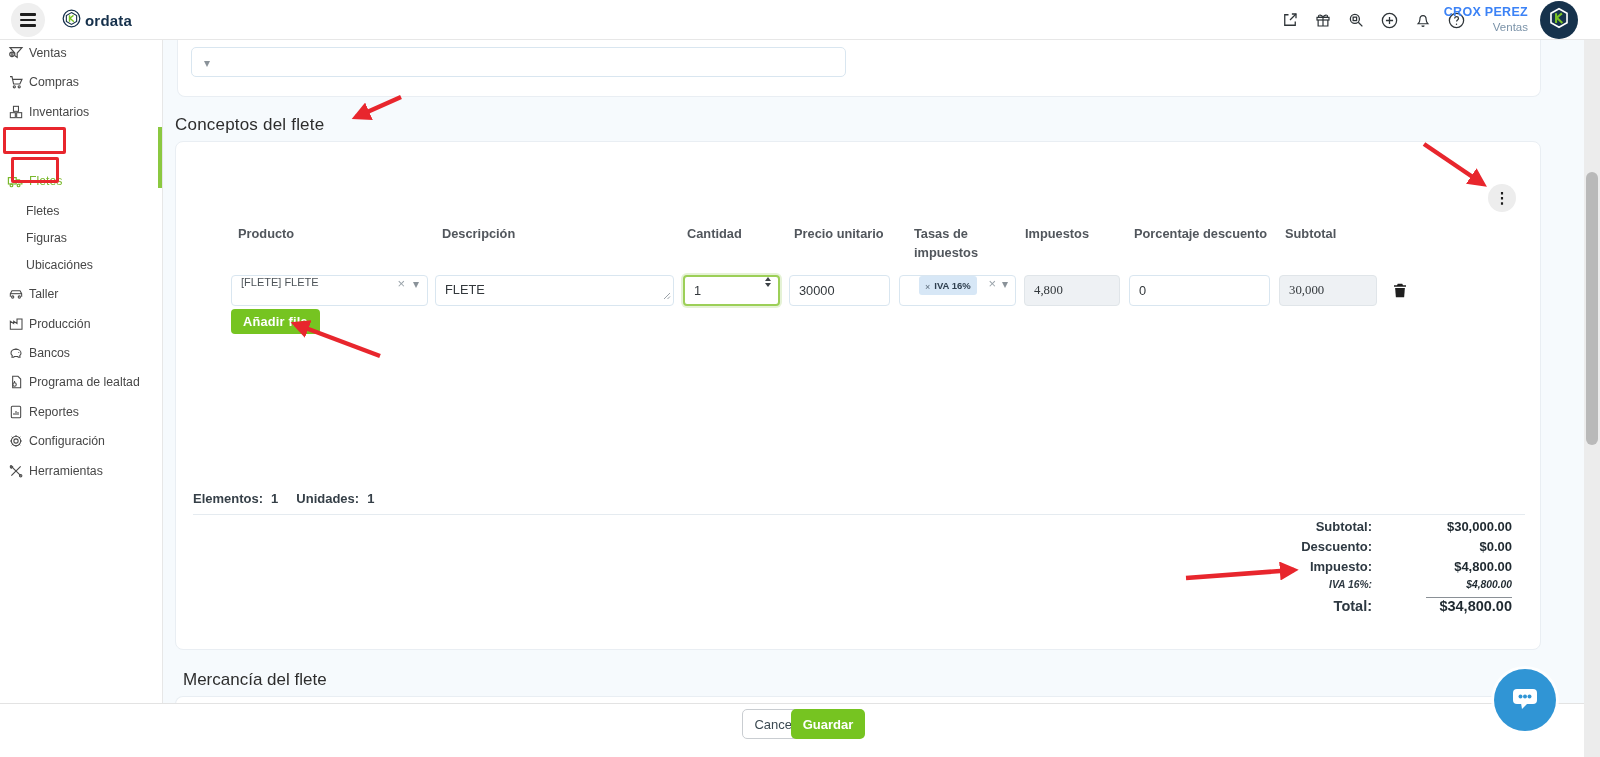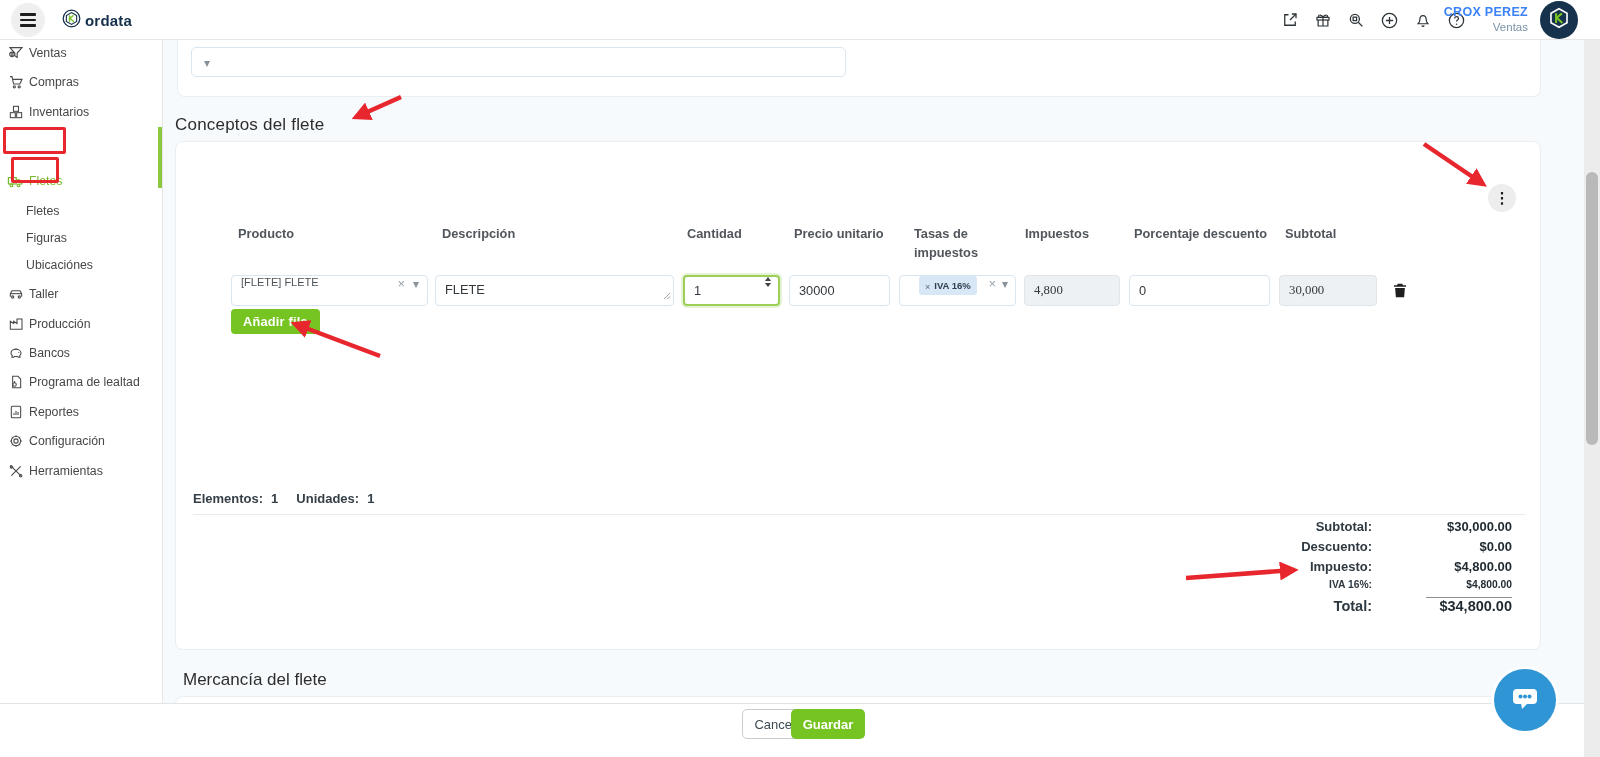--- a/index.html
+++ b/index.html
@@ -63,21 +63,21 @@
   .addrow { left:55px; top:167px; height:25px; padding:0 12px; background:#76c421; color:#fff; border:none; border-radius:4px; font-size:12.8px; font-weight:bold; cursor:pointer; letter-spacing:.2px; }
 
   .counts { left:17px; top:349px; font-size:13px; color:#353f47; display:flex; gap:8px; }
   .counts b { font-weight:bold; }
   .divider { left:17px; top:372px; width:1332px; height:0; border-top:1px solid #e5ebf0; }
 
   .totals { right:28px; top:377px; width:420px; position:absolute; }
   .trow { display:flex; justify-content:flex-end; align-items:flex-start; height:20px; }
   .trow .tl { width:230px; text-align:right; font-size:13px; font-weight:bold; color:#2e3942; }
   .trow .tv { width:140px; text-align:right; font-size:13px; font-weight:bold; color:#1f2930; }
-  .trow.small { height:15px; }
+  .trow.small { height:15px;font-style:italic; }
   .trow.small .tl, .trow.small .tv { font-size:10.3px; }
   .tline { margin-left:auto; width:86px; border-top:1px solid #8a9096; margin-top:3px; }
   .trow.grand { height:24px; }
   .trow.grand .tl { font-size:14.5px; }
   .trow.grand .tv { font-size:14.5px; }
 
   .h2 { position:absolute; font-size:17px; color:#2d2d2d; font-weight:500;margin-left:8px; }
   .merc-card { left:175px; top:696px; width:1366px; height:14px; background:#fff; border:1px solid #e9eef3; border-bottom:none; border-radius:8px 8px 0 0; }
 
   

